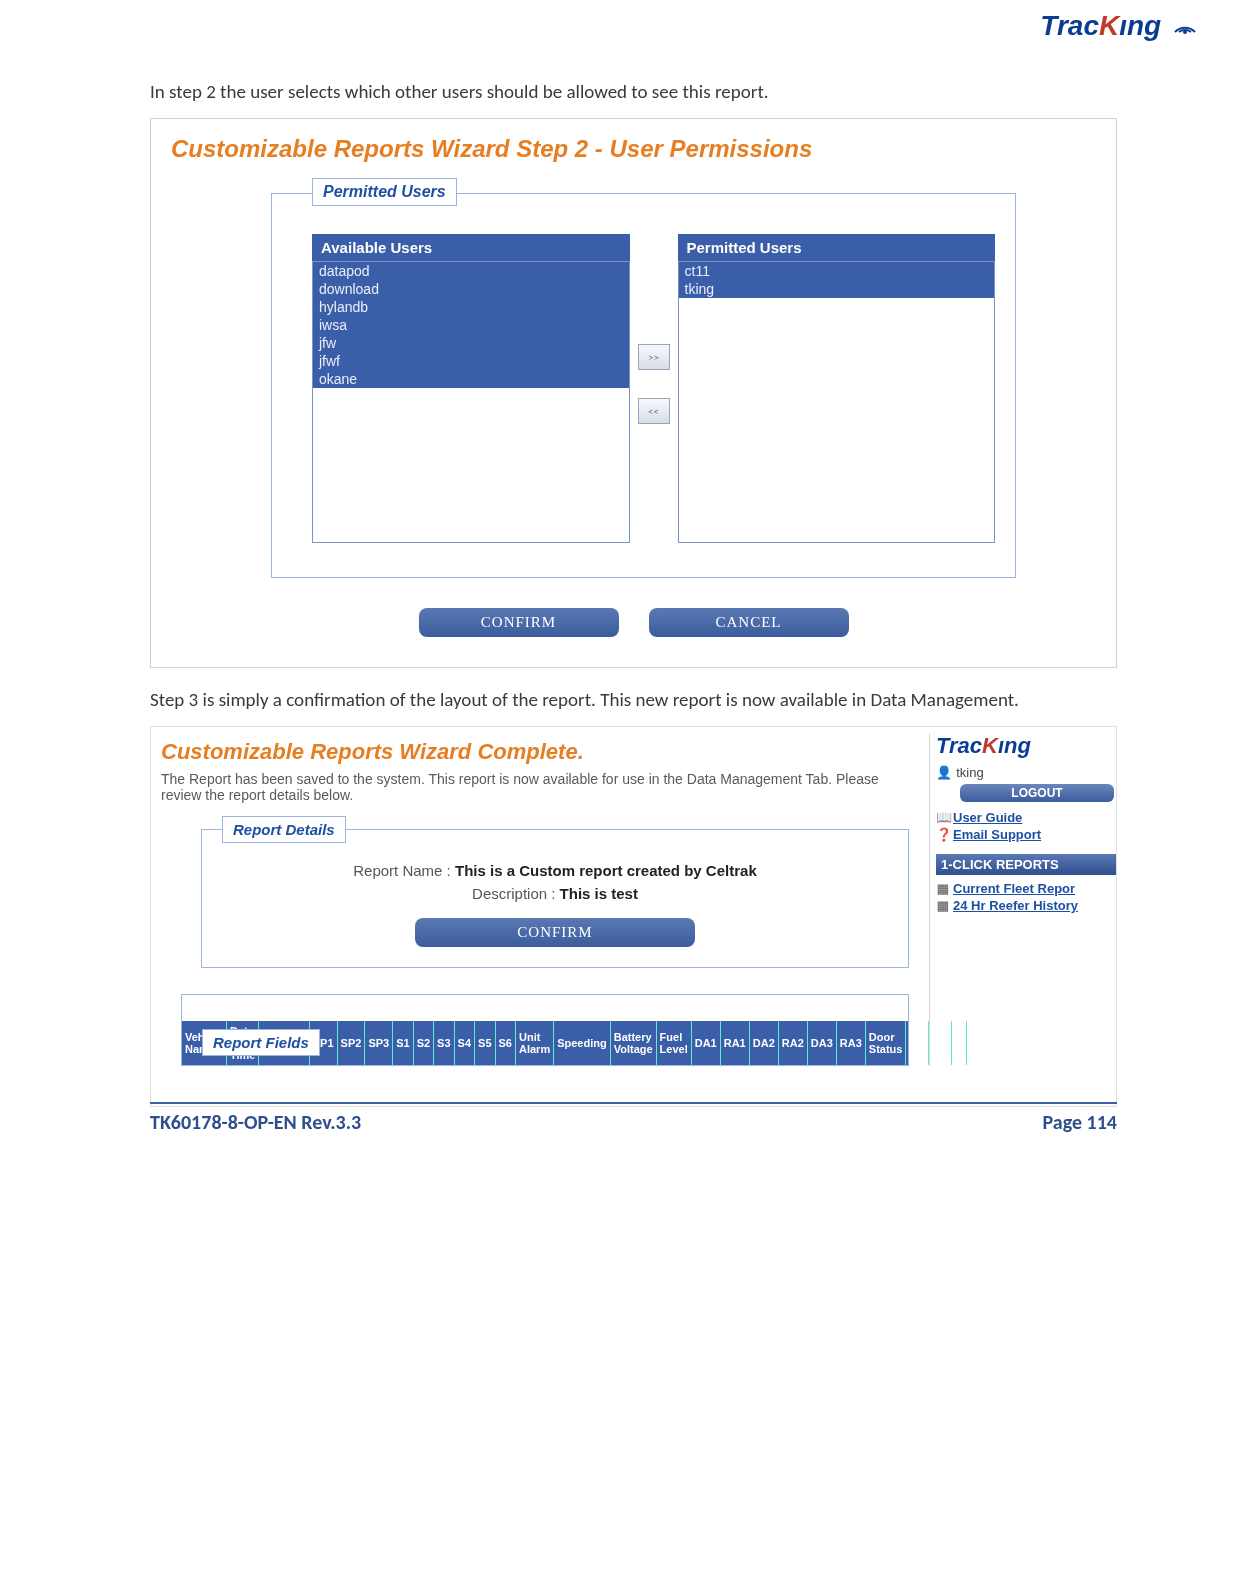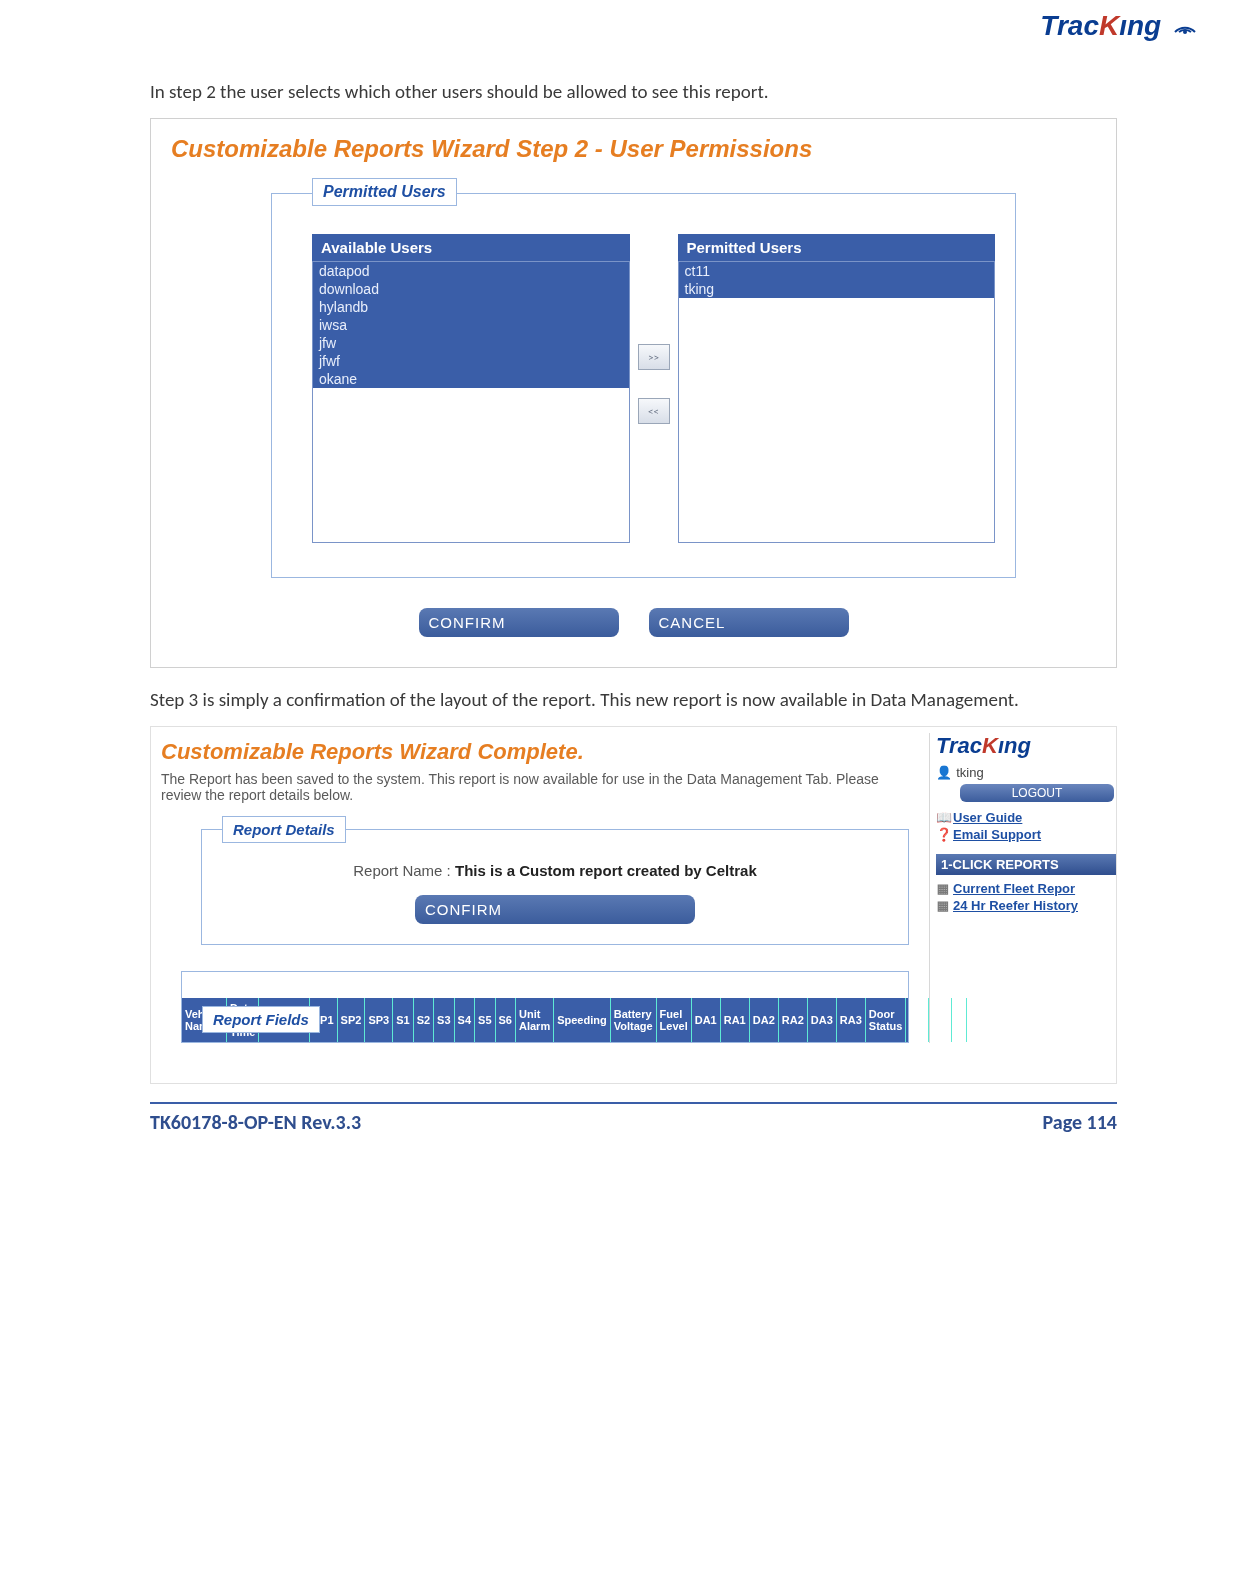--- a/index.html
+++ b/index.html
@@ -24,29 +24,29 @@
   .panel-legend{position:absolute;top:-16px;left:40px;background:#fff;border:1px solid #9bb7e0;padding:4px 10px;font-family:Verdana,Arial,sans-serif;font-weight:bold;font-style:italic;color:#1e4fa3;font-size:16px;}
   .cols{display:flex;align-items:flex-start;gap:0;padding-left:20px;}
   .listcol{flex:1;}
   .listhdr{background:#3a5ea8;color:#fff;font-family:Arial,sans-serif;font-weight:bold;font-size:15px;padding:4px 8px;border:1px solid #3a5ea8;}
   .listbox{border:1px solid #7a94c8;height:280px;background:#fff;overflow:hidden;}
   .sel{background:#3a5ea8;color:#e8eefb;}
   .sel div,.unsel div{font-family:Arial,sans-serif;font-size:14px;padding:0 6px;line-height:18px;}
   .midbtns{width:40px;display:flex;flex-direction:column;align-items:center;justify-content:center;gap:28px;margin:0 4px;height:300px;}
   .mv{width:30px;height:24px;border:1px solid #9aa6b8;background:linear-gradient(#f6f8fb,#d8dee8);color:#6a7486;font-size:11px;display:flex;align-items:center;justify-content:center;cursor:pointer;}
   .actions{display:flex;justify-content:center;gap:30px;margin-top:30px;}
-  .pillbtn{min-width:180px;text-align:left;background:linear-gradient(#5a79b3,#3b5c9c);color:#fff;font-family:Liberation Sans, sans-serif;font-size:15px;padding:6px 10px;border-radius:8px;cursor:pointer;letter-spacing:1px;}
+  .pillbtn{min-width:180px;text-align:center;background:linear-gradient(#5a79b3,#3b5c9c);color:#fff;font-family:Liberation Serif, serif;font-size:15px;padding:6px 10px;border-radius:8px;cursor:pointer;letter-spacing:1px;}
   
   .frame2{border:1px solid #e0e0e0;padding:6px 0 40px 10px;display:flex;gap:10px;}
   .frame2-main{flex:1;min-width:0;}
   .frame2-side{width:180px;border-left:1px solid #d8d8d8;padding-left:6px;font-family:Arial,sans-serif;font-size:14px;overflow:hidden;}
   .logo-sm{font-family:Arial,sans-serif;font-weight:bold;font-style:italic;font-size:22px;white-space:nowrap;}
   .side-user{margin-top:6px;color:#444;font-size:13px;}
   .side-user .ico{color:#aaa;margin-right:4px;}
-  .logout{background:linear-gradient(#6a86bd,#3b5c9c);color:#fff;font-weight:normal;font-size:12px;text-align:center;border-radius:6px;margin:4px 2px 8px 24px;padding:2px 4px;}
+  .logout{background:linear-gradient(#6a86bd,#3b5c9c);color:#fff;font-weight:bold;font-size:12px;text-align:center;border-radius:6px;margin:4px 2px 8px 24px;padding:2px 4px;}
   .side-link{color:#1e4fa3;font-weight:bold;text-decoration:underline;font-size:13px;margin:2px 0;}
   .side-link .lic{display:inline-block;width:14px;text-align:center;color:#7a7a7a;text-decoration:none;margin-right:3px;}
   .side-hdr{background:linear-gradient(#5a79b3,#2f4e8e);color:#fff;font-weight:bold;font-size:13px;padding:3px 5px;margin-top:12px;}
   .panel2{position:relative;border:1px solid #9bb7e0;margin:26px 10px 0 40px;padding:26px 20px 20px 20px;}
   .panel2 .panel-legend{top:-14px;left:20px;font-size:15px;}
   .kv{font-family:Arial,sans-serif;font-size:15px;color:#555;text-align:center;margin:6px 0;}
   .kv b{color:#222;}
   .panel2 .pillbtn{margin:16px auto 0;min-width:260px;display:block;width:260px;}
   .panel3{position:relative;border:1px solid #9bb7e0;margin:26px 10px 0 20px;padding:26px 0 0 0;}
   .panel3 .panel-legend{top:-14px;left:20px;font-size:15px;margin-top:48px;}
@@ -125,20 +125,24 @@
     <div class="frame2-main">
       <div class="wiz-title" style="font-size:22px;">Customizable Reports Wizard Complete.</div>
       <div class="wiz-desc" style="font-size:14px;">The Report has been saved to the system. This report is now available for use in the Data Management Tab. Please review the report details below.</div>
 
       <div class="panel2">
         <div class="panel-legend">Report Details</div>
         <div class="kv">
           <span>Report Name :</span>
           <b>This is a Custom report created by Celtrak</b>
         </div>
+        <div class="kv">
+          <span>Description :</span>
+          <b>This is test</b>
+        </div>
         <div class="pillbtn">CONFIRM</div>
       </div>
 
       <div class="panel3">
         <div class="panel-legend">Report Fields</div>
         <div class="fields-row">
           <div style="width:44px">Vehicle Name</div>
           <div style="width:32px">Date &amp; Time</div>
           <div style="width:50px">Position</div>
           <div style="width:26px">SP1</div>

